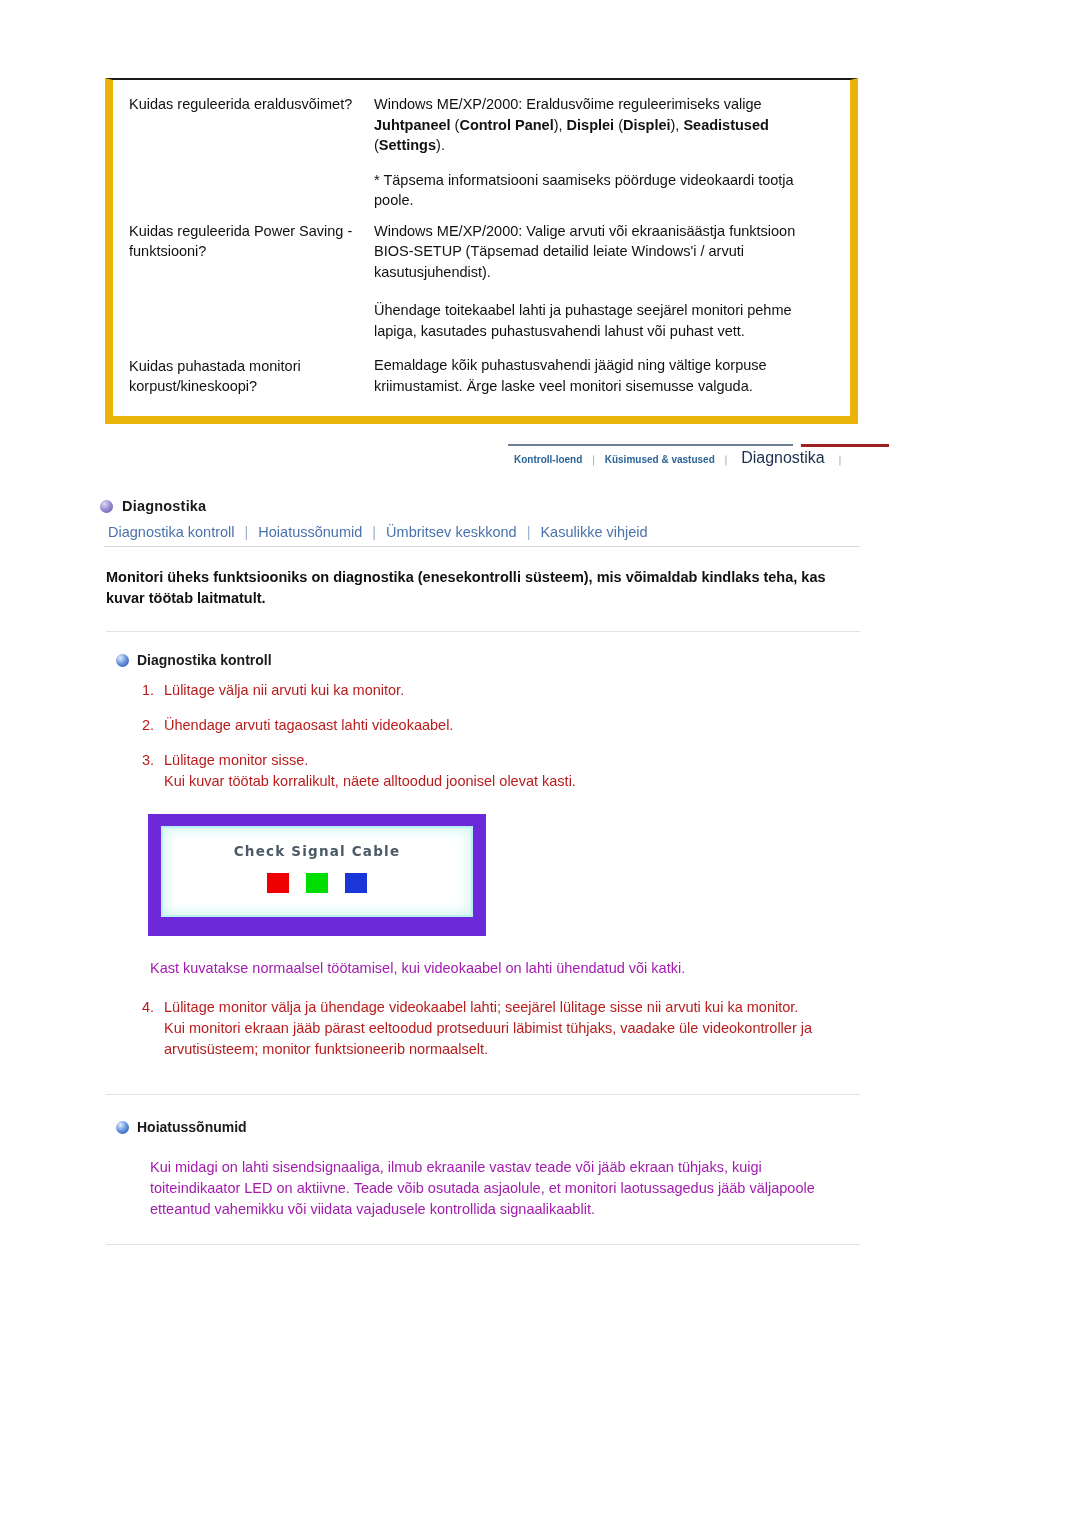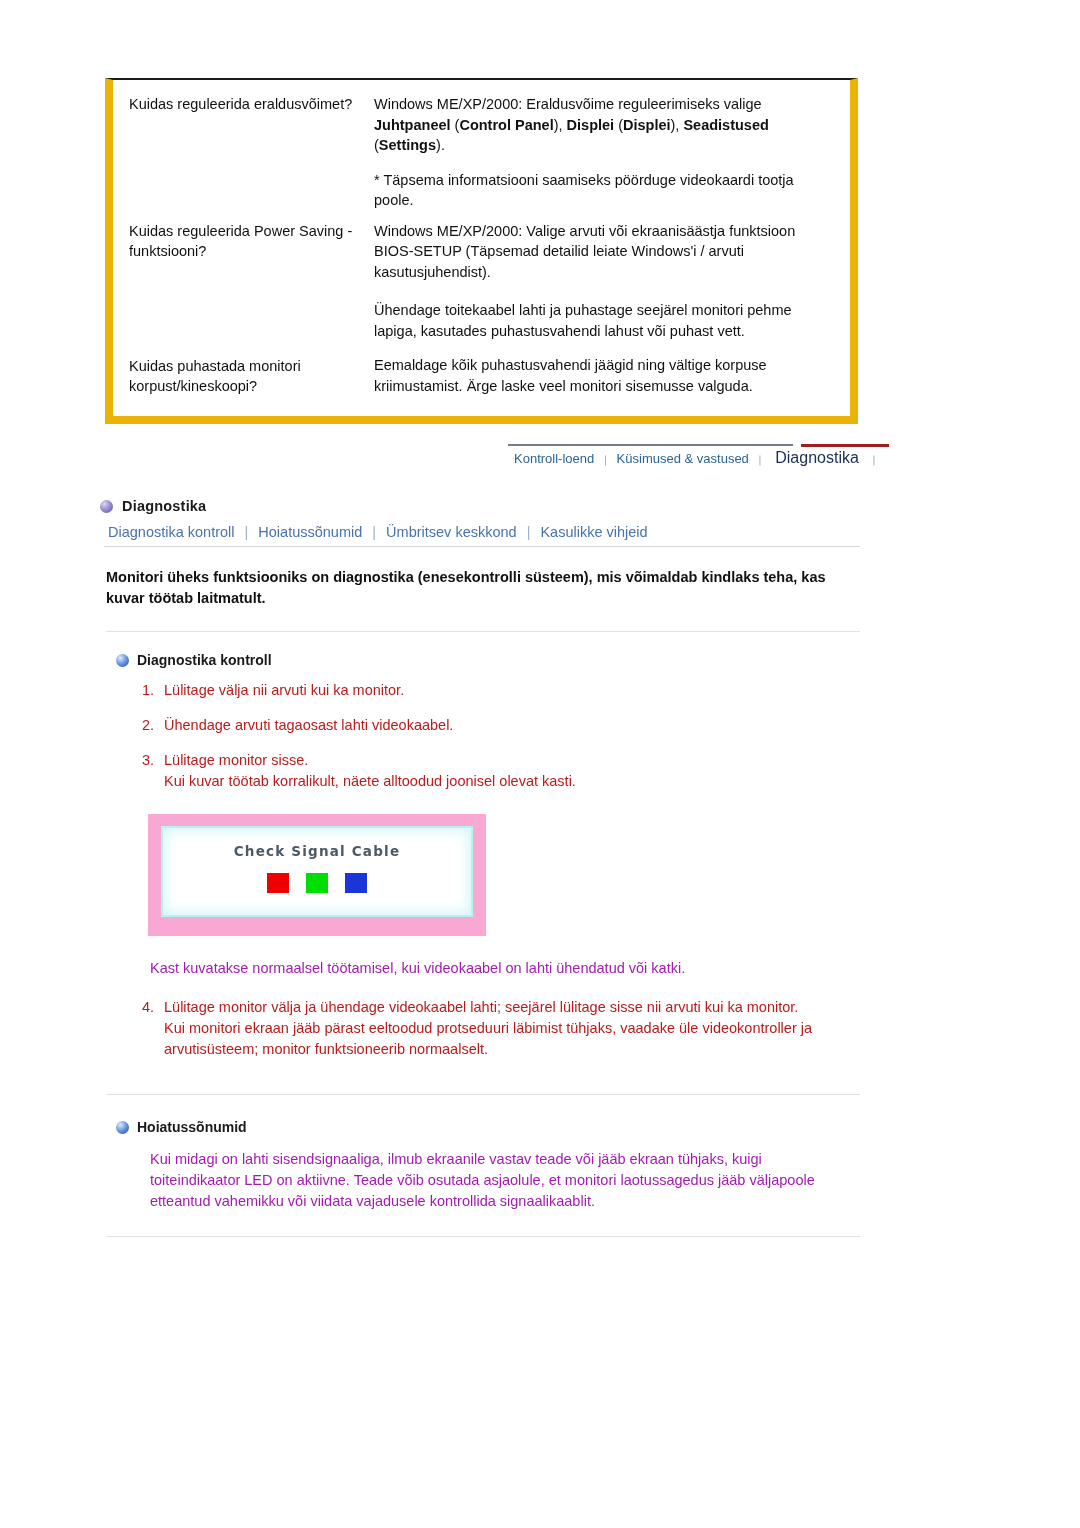--- a/index.html
+++ b/index.html
@@ -76,22 +76,22 @@
     background: #9d1f1f;
   }
   .tabstrip-items {
     position: absolute;
     left: 0;
     top: 5px;
     display: flex;
     align-items: baseline;
   }
   .tab-item {
-    font-size: 13px;
-    font-weight: normal;
+    font-size: 10px;
+    font-weight: bold;
     color: #2a6496;
     white-space: nowrap;
     padding: 0 6px;
   }
   .tab-item.active {
     font-size: 16px;
     font-weight: normal;
     color: #1b2f52;
     padding: 0 10px;
   }
@@ -203,21 +203,21 @@
     line-height: 21px;
     color: #a21caf;
     margin: 0 0 0 50px;
     max-width: 700px;
   }
 
   
   .osd-frame {
     width: 338px;
     box-sizing: border-box;
-    background: #f9a8d4;
+    background: #6d28d9;
     padding: 12px 13px 19px 13px;
     margin-left: 48px;
   }
   .osd-glow {
     background: #ffffff;
     box-shadow: inset 0 0 0 2px #b7f2f0, inset 0 0 13px 4px #cdf6f4;
     padding: 16px 10px 18px 10px;
     text-align: center;
   }
   .osd-line {
@@ -354,18 +354,18 @@
     <li><span>Lülitage monitor välja ja ühendage videokaabel lahti; seejärel lülitage sisse nii arvuti kui ka monitor.</span><span class="sub-line">Kui monitori ekraan jääb pärast eeltoodud protseduuri läbimist tühjaks, vaadake üle videokontroller ja arvutisüsteem; monitor funktsioneerib normaalselt.</span></li>
   </ol>
 
   <div class="hr" style="margin-top:34px;"></div>
 
   <div class="sub-head-row" style="margin-top:24px;">
     <span class="sphere blue"></span>
     <span class="sub-head">Hoiatussõnumid</span>
   </div>
 
-  <div class="body-text" style="margin-top:14px; max-width:690px;">Kui midagi on lahti sisendsignaaliga, ilmub ekraanile vastav teade või jääb ekraan tühjaks, kuigi toiteindikaator LED on aktiivne. Teade võib osutada asjaolule, et monitori laotussagedus jääb väljapoole etteantud vahemikku või viidata vajadusele kontrollida signaalikaablit.</div>
+  <div class="body-text" style="margin-top:22px; max-width:690px;">Kui midagi on lahti sisendsignaaliga, ilmub ekraanile vastav teade või jääb ekraan tühjaks, kuigi toiteindikaator LED on aktiivne. Teade võib osutada asjaolule, et monitori laotussagedus jääb väljapoole etteantud vahemikku või viidata vajadusele kontrollida signaalikaablit.</div>
 
 
   <div class="hr" style="margin-top:24px;"></div>
 
 </div>
 
 </body></html>

